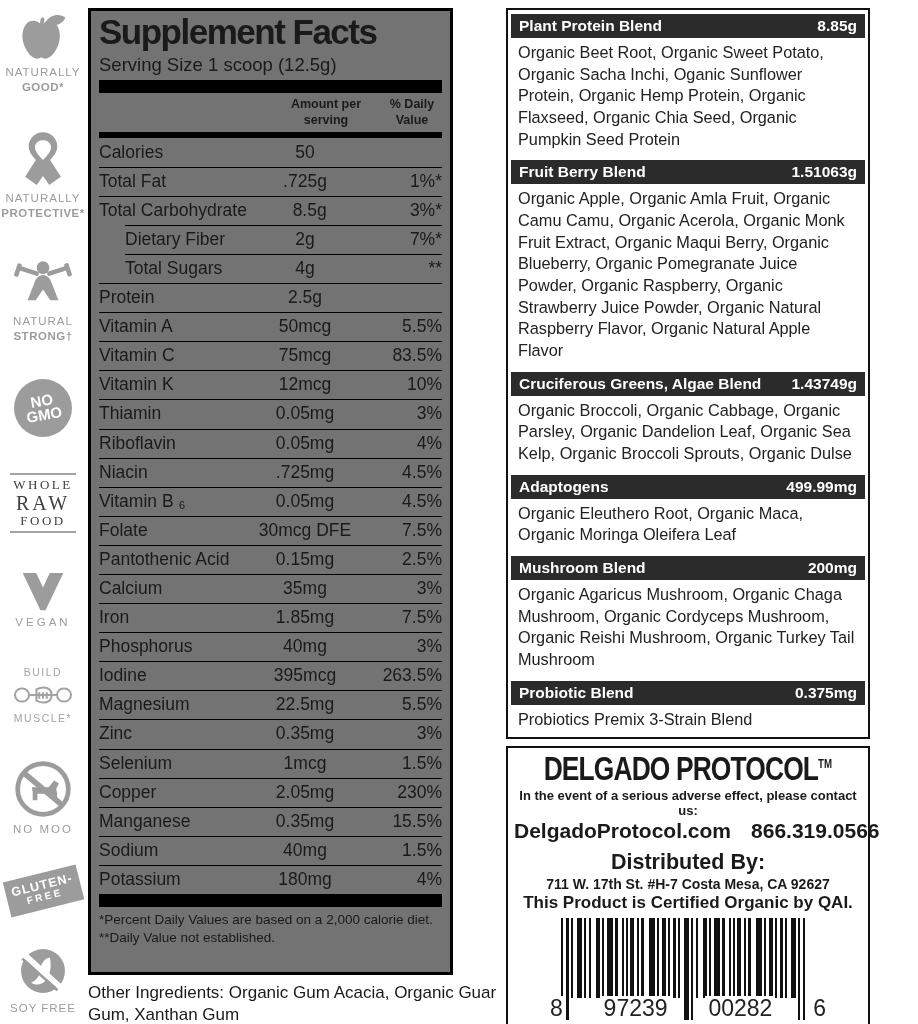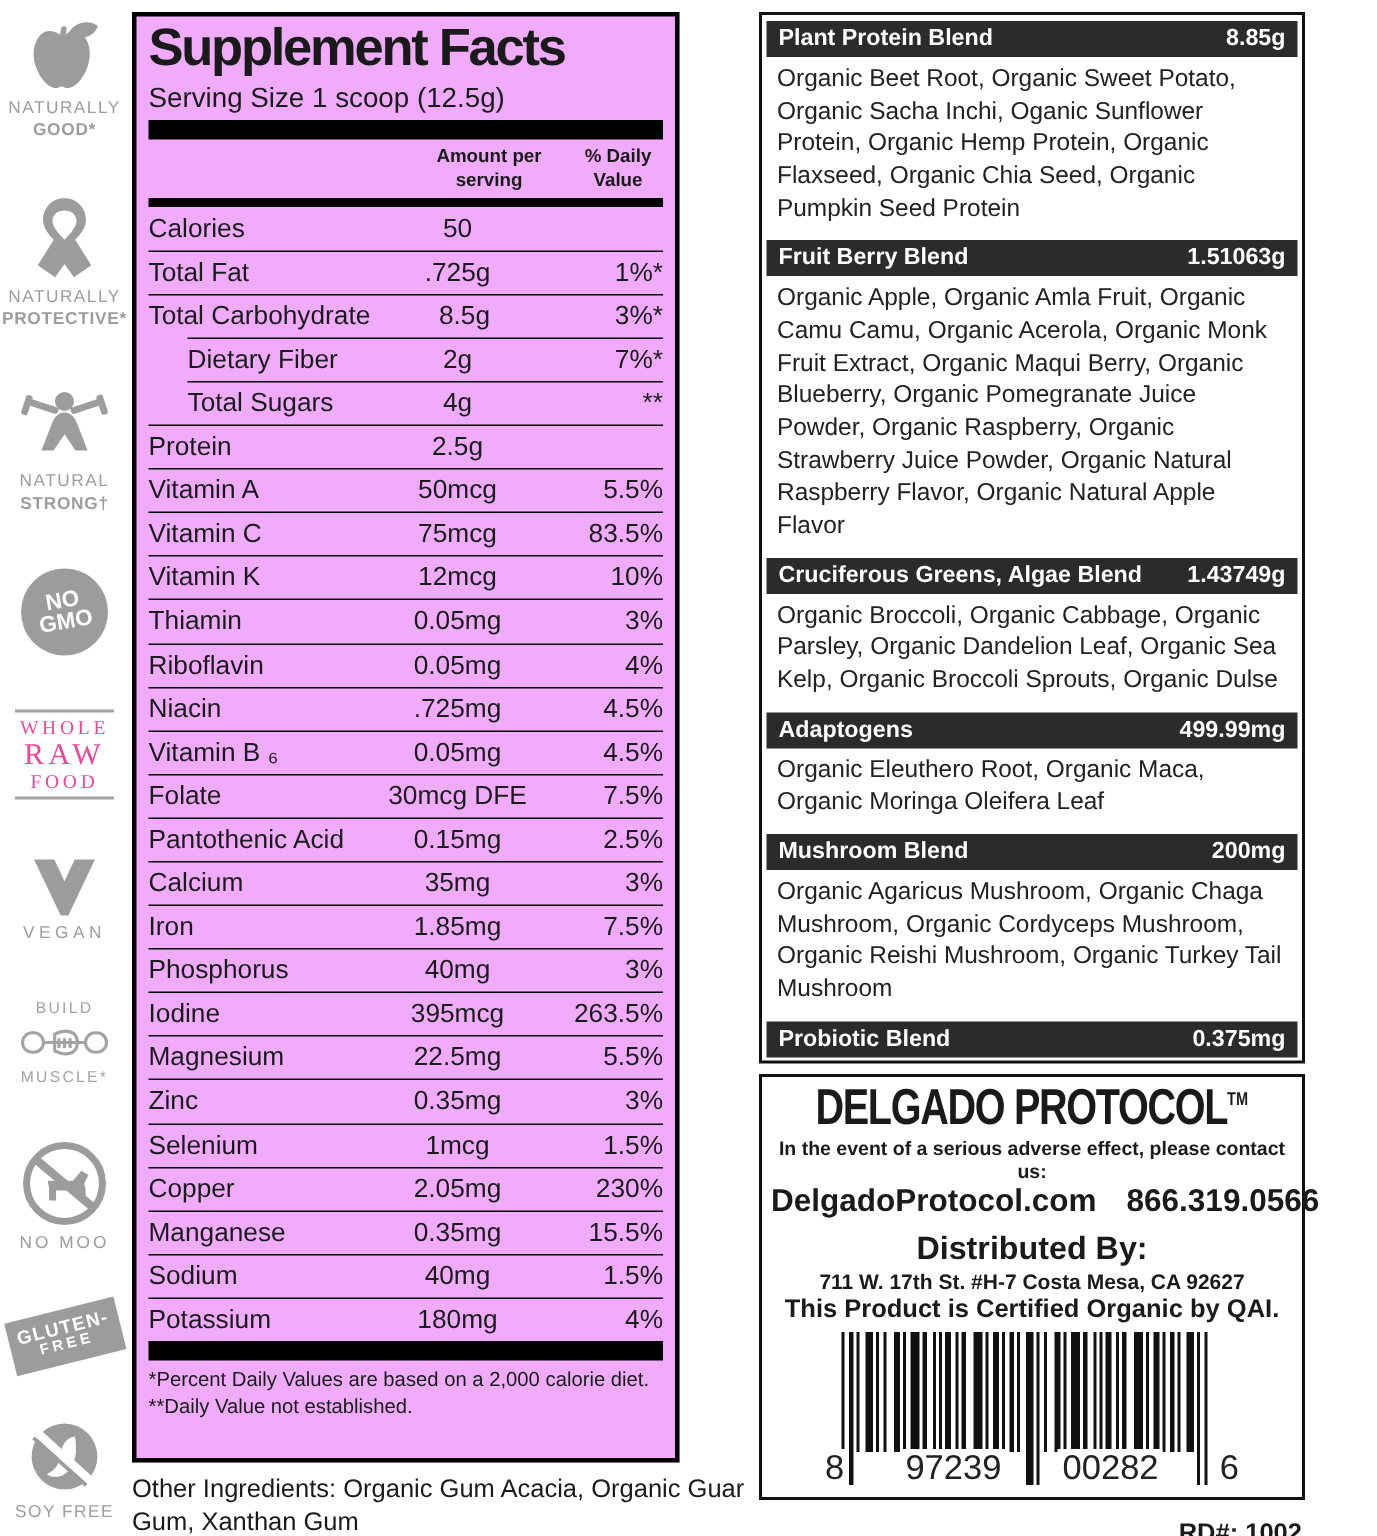--- a/index.html
+++ b/index.html
@@ -12,34 +12,34 @@
     display:flex;flex-direction:column;justify-content:space-between;
     align-items:center;padding:10px 0 8px;box-sizing:border-box;}
   .badge{display:flex;flex-direction:column;align-items:center;gap:3px;}
   .badge svg{display:block;}
   .blabel{color:#9c9c9c;font-size:11.5px;letter-spacing:1px;text-align:center;line-height:1.3;}
   .blabel .b{font-weight:bold;letter-spacing:.5px;}
   .nogmo{width:58px;height:58px;border-radius:50%;background:#9c9c9c;
     display:flex;align-items:center;justify-content:center;}
   .nogmo span{color:#fff;font-weight:bold;font-size:15px;line-height:.95;
     transform:rotate(-10deg);text-align:center;display:block;}
-  .wrf{font-family:"Liberation Serif","DejaVu Serif",serif;color:#ec4899;text-align:center;
+  .wrf{font-family:"Liberation Serif","DejaVu Serif",serif;color:#404040;text-align:center;
     border-top:2px solid #a3a3a3;border-bottom:2px solid #a3a3a3;padding:2px 3px;}
   .wrf .l1,.wrf .l3{font-size:13px;letter-spacing:2.5px;}
   .wrf .l2{font-size:20px;letter-spacing:3px;line-height:1;}
   .gfb{transform:rotate(-14deg);background:#9c9c9c;color:#fff;text-align:center;
     padding:6px 6px;line-height:1.05;}
   .gfb .g1{font-weight:bold;font-size:12.5px;letter-spacing:1px;}
   .gfb .g2{font-weight:bold;font-size:10px;letter-spacing:2.5px;}
   .muscle-lab{color:#a3a3a3;font-size:10.5px;letter-spacing:1.5px;text-align:center;}
 
   
   .facts-col{position:absolute;left:88px;top:8px;width:417px;}
   .panel{border:3px solid #000;box-sizing:border-box;width:365px;height:967px;
-    padding:2px 8px 4px;background:#f0abfc;}
+    padding:2px 8px 4px;background:#737373;}
   .sf-title{font-size:35px;font-weight:bold;letter-spacing:-1.5px;margin:1px 0 3px;line-height:1.05;}
   .serving{font-size:18.5px;line-height:1.22;}
   .bar{background:#000;}
   .bar.thick{height:13px;margin-top:4px;}
   .bar.mid{height:6px;}
   .bar.bottom{height:13px;}
   .cols-head{display:flex;align-items:flex-start;padding:4px 0 3px;justify-content:space-between;}
   .cols-head .sp{flex:1;}
   .cols-head .amt-h{width:112px;text-align:center;font-weight:bold;font-size:12.5px;line-height:1.25;}
   .cols-head .dv-h{width:60px;text-align:center;font-weight:bold;font-size:12.5px;line-height:1.25;}
@@ -373,20 +373,21 @@
             <span>Mushroom Blend</span>
             <span>200mg</span>
           </div>
           <p class="blend-body">Organic Agaricus Mushroom, Organic Chaga Mushroom, Organic Cordyceps Mushroom, Organic Reishi Mushroom, Organic Turkey Tail Mushroom</p>
         </div>
         <div class="blend">
           <div class="blend-head">
             <span>Probiotic Blend</span>
             <span>0.375mg</span>
           </div>
+          <p class="blend-body">Probiotics Premix 3-Strain Blend</p>
         </div>
       </section>
 
     <section class="brand-box">
       <div>
         <span class="brand-name"><span>DELGADO PROTOCOL</span><sup>TM</sup></span>
       </div>
       <div class="contact">In the event of a serious adverse effect, please contact us:</div>
       <div class="webphone">
         <span>DelgadoProtocol.com</span>

